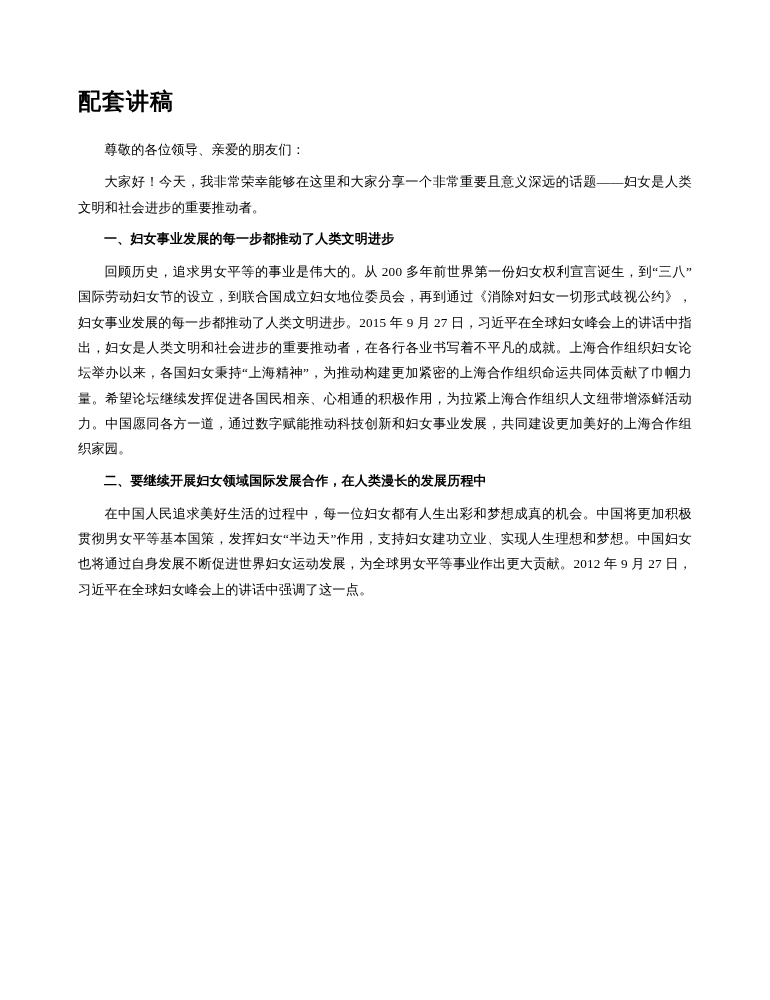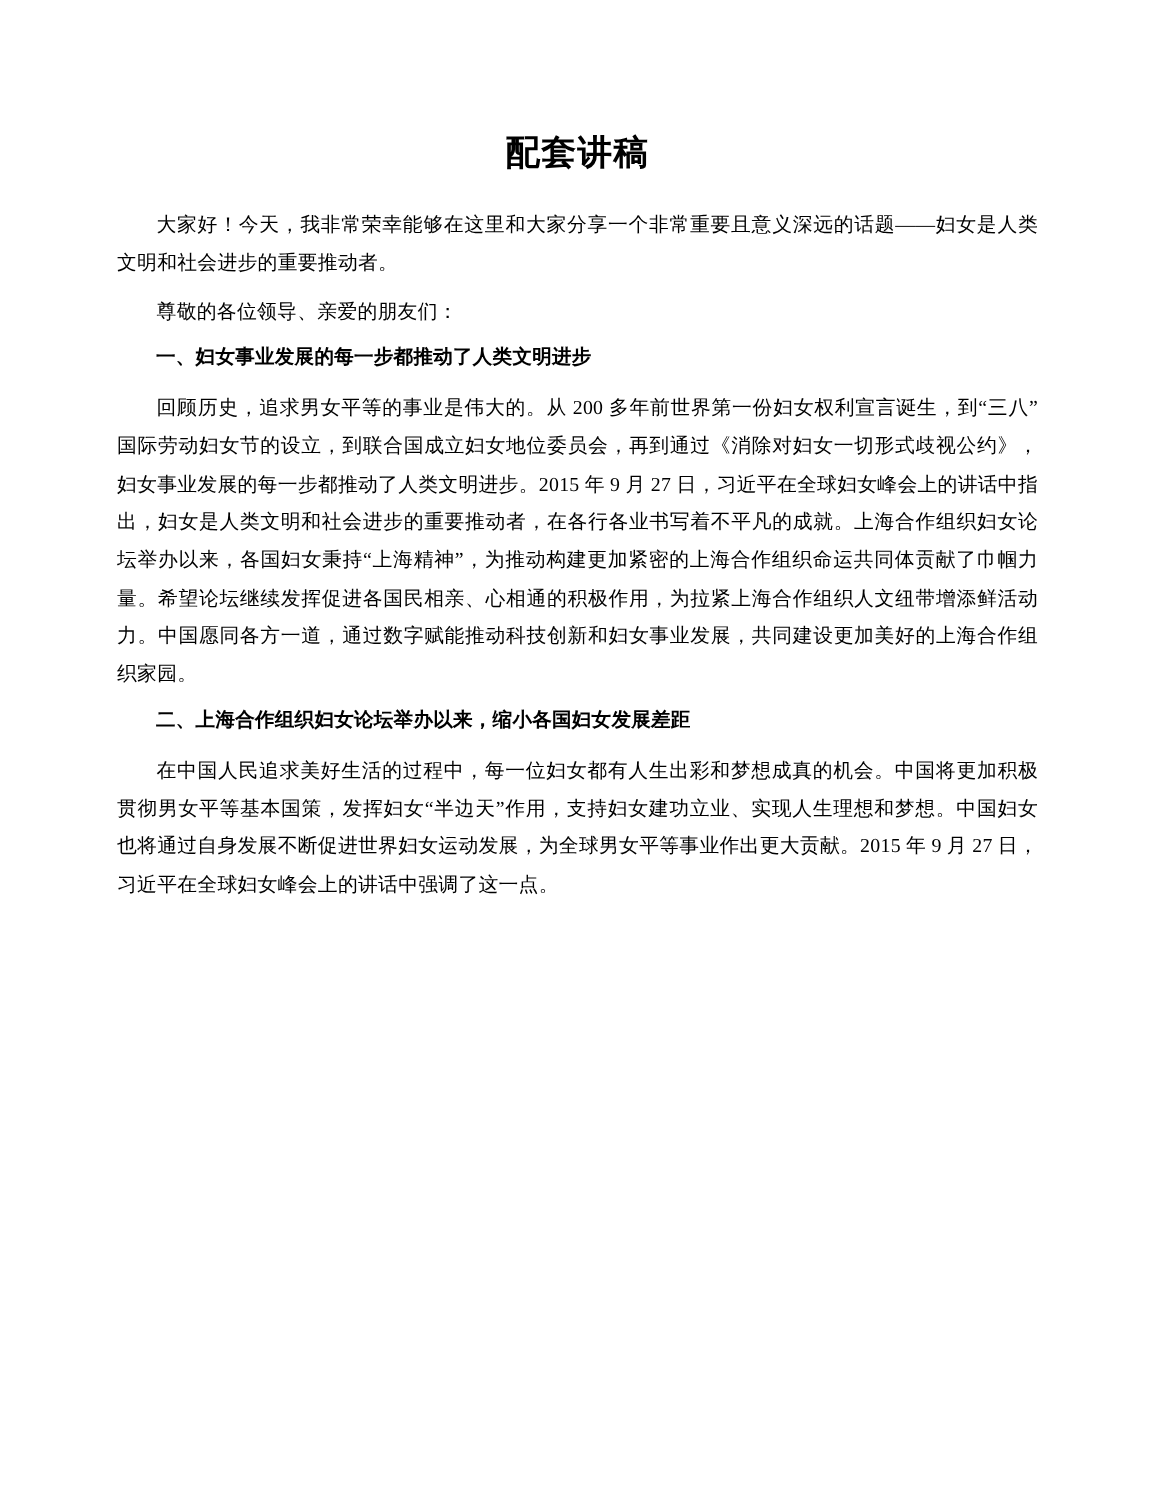--- a/index.html
+++ b/index.html
@@ -15,48 +15,48 @@
     overflow: hidden;
   }
   .page {
     box-sizing: border-box;
     width: 770px;
     height: 1000px;
     padding: 72px 78px 40px 78px;
     background: #ffffff;
   }
   .doc-title {
-    text-align: center;
+    text-align: left;
     font-size: 23px;
     font-weight: bold;
     letter-spacing: 1px;
     margin: 14px 0 20px 0;
     font-family: "Liberation Sans", "DejaVu Sans", sans-serif;
   }
   p {
     margin: 0 0 7px 0;
     font-size: 13.2px;
     line-height: 1.92;
     text-align: justify;
     text-justify: inter-ideograph;
     text-indent: 2em;
     letter-spacing: 0.2px;
   }
   p.heading {
     font-weight: bold;
-    font-family: Liberation Mono, monospace;
+    font-family: Liberation Serif, serif;
     font-size: 13px;
   }
 </style>
 </head>
 <body>
 
 <div class="page">
   <div class="doc-title">配套讲稿</div>
   <div>
+    <p>尊敬的各位领导、亲爱的朋友们：</p>
     <p>大家好！今天，我非常荣幸能够在这里和大家分享一个非常重要且意义深远的话题——妇女是人类文明和社会进步的重要推动者。</p>
-    <p>尊敬的各位领导、亲爱的朋友们：</p>
     <p class="heading">一、妇女事业发展的每一步都推动了人类文明进步</p>
     <p>回顾历史，追求男女平等的事业是伟大的。从 200 多年前世界第一份妇女权利宣言诞生，到“三八”国际劳动妇女节的设立，到联合国成立妇女地位委员会，再到通过《消除对妇女一切形式歧视公约》，妇女事业发展的每一步都推动了人类文明进步。2015 年 9 月 27 日，习近平在全球妇女峰会上的讲话中指出，妇女是人类文明和社会进步的重要推动者，在各行各业书写着不平凡的成就。上海合作组织妇女论坛举办以来，各国妇女秉持“上海精神”，为推动构建更加紧密的上海合作组织命运共同体贡献了巾帼力量。希望论坛继续发挥促进各国民相亲、心相通的积极作用，为拉紧上海合作组织人文纽带增添鲜活动力。中国愿同各方一道，通过数字赋能推动科技创新和妇女事业发展，共同建设更加美好的上海合作组织家园。</p>
-    <p class="heading">二、上海合作组织妇女论坛举办以来，缩小各国妇女发展差距</p>
-    <p>在中国人民追求美好生活的过程中，每一位妇女都有人生出彩和梦想成真的机会。中国将更加积极贯彻男女平等基本国策，发挥妇女“半边天”作用，支持妇女建功立业、实现人生理想和梦想。中国妇女也将通过自身发展不断促进世界妇女运动发展，为全球男女平等事业作出更大贡献。2015 年 9 月 27 日，习近平在全球妇女峰会上的讲话中强调了这一点。</p>
+    <p class="heading">二、要继续开展妇女领域国际发展合作，在人类漫长的发展历程中</p>
+    <p>在中国人民追求美好生活的过程中，每一位妇女都有人生出彩和梦想成真的机会。中国将更加积极贯彻男女平等基本国策，发挥妇女“半边天”作用，支持妇女建功立业、实现人生理想和梦想。中国妇女也将通过自身发展不断促进世界妇女运动发展，为全球男女平等事业作出更大贡献。2012 年 9 月 27 日，习近平在全球妇女峰会上的讲话中强调了这一点。</p>
   </div>
 </div>
 
 </body></html>

